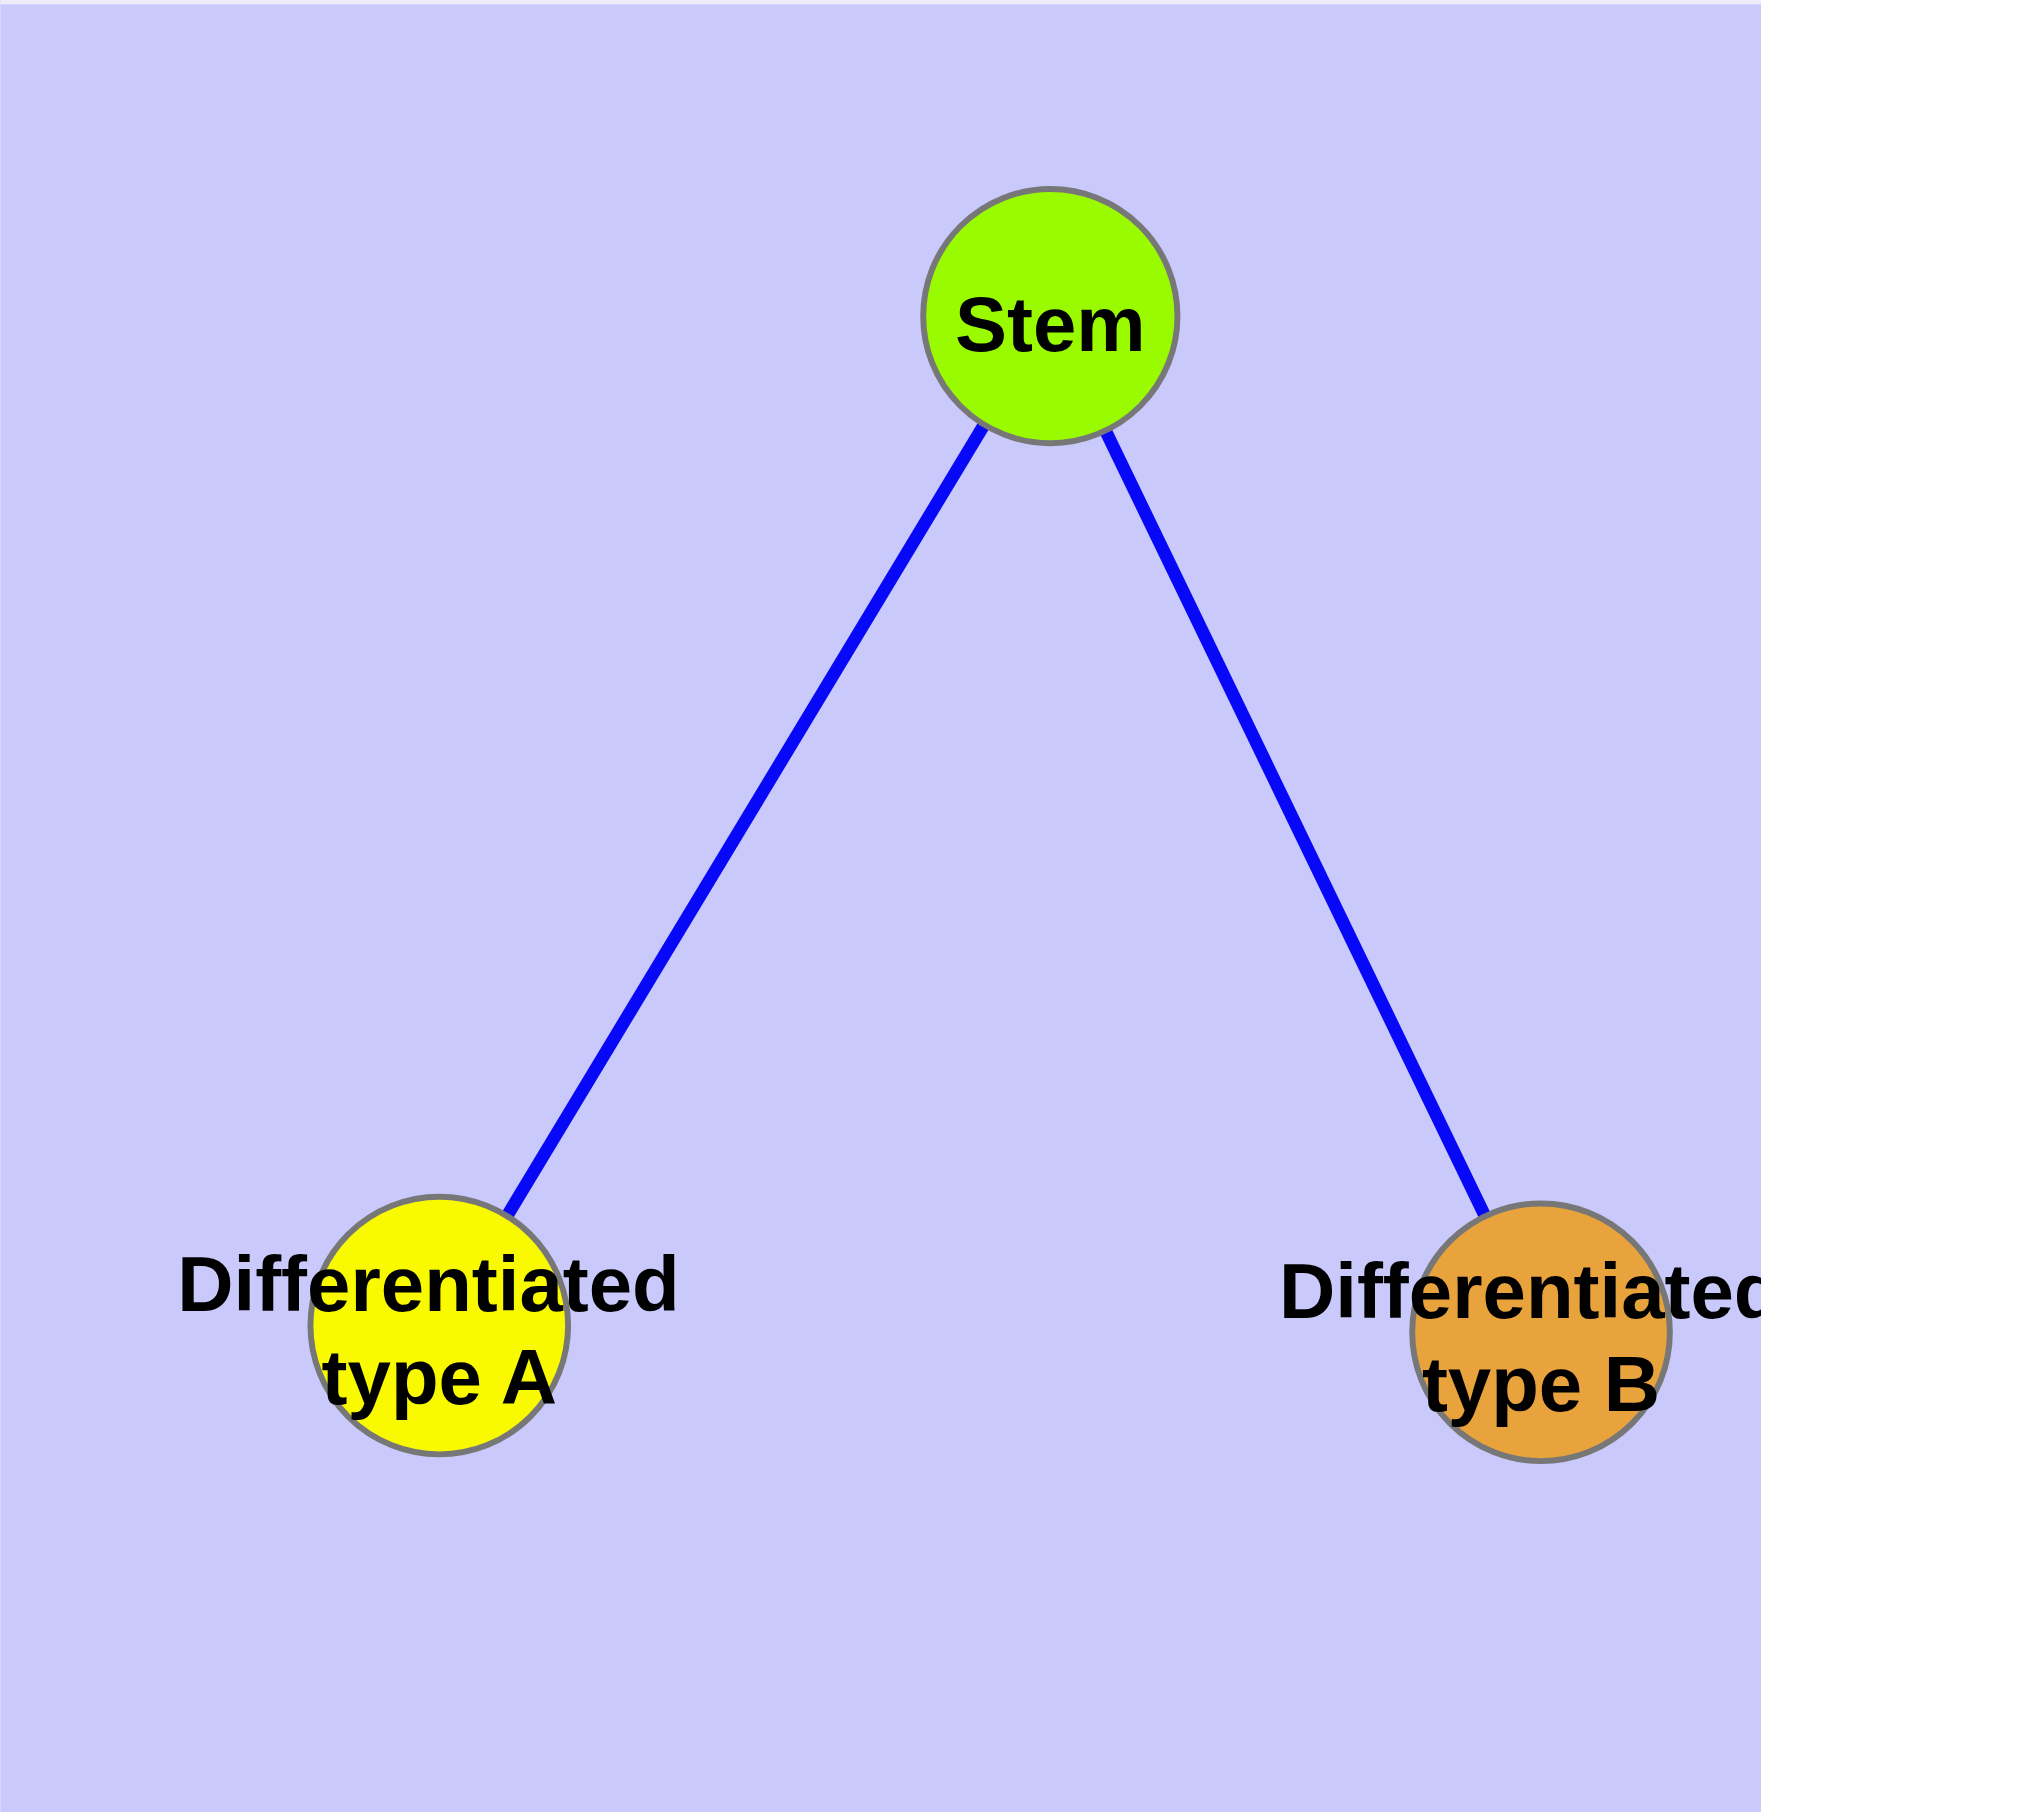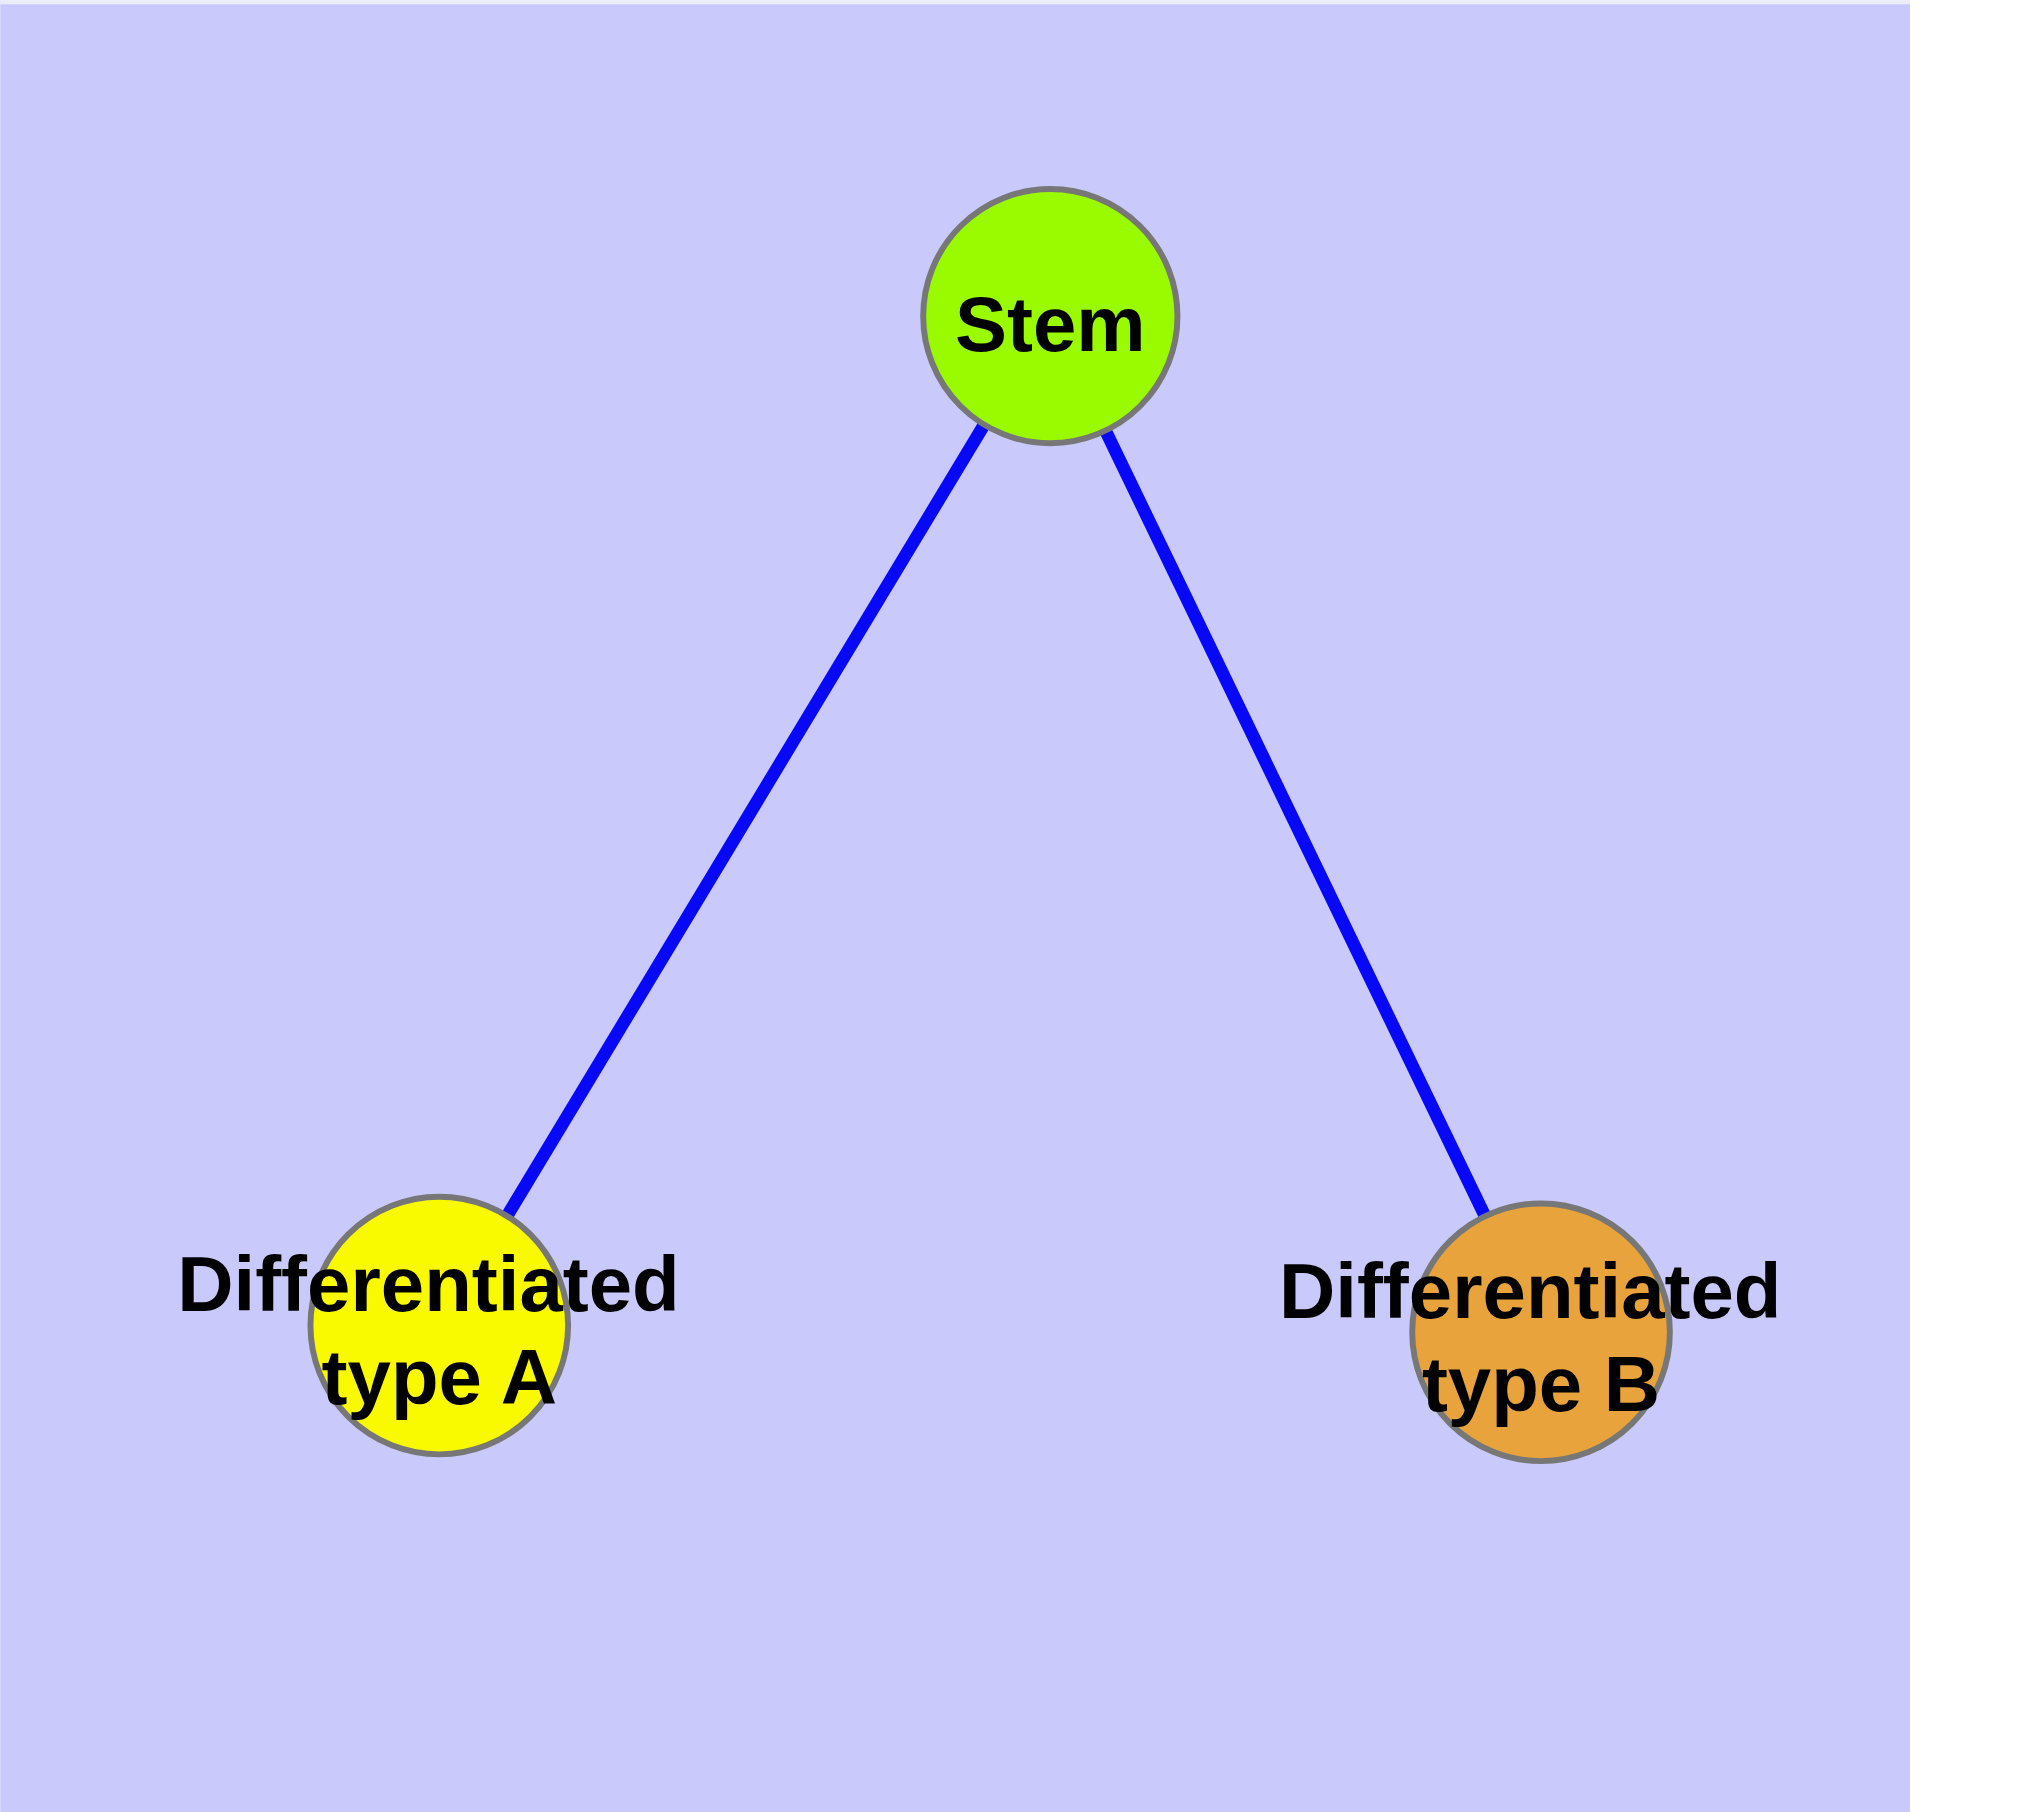--- a/index.html
+++ b/index.html
@@ -1,21 +1,21 @@
 <!DOCTYPE html>
 <html style="font-size:13.6px"><head>
 <meta charset="utf-8">
 <style>
   html, body {
     margin: 0;
     padding: 0;
     background: #ffffff;
   }
   .stage {
-    width: 1910px;
+    width: 1761px;
     height: 1812px;
     position: relative;
     overflow: hidden;
   }
   svg {
     display: block;
   }
   .node-label {
     font-family: "Liberation Sans", "DejaVu Sans", sans-serif;
     font-weight: bold;

